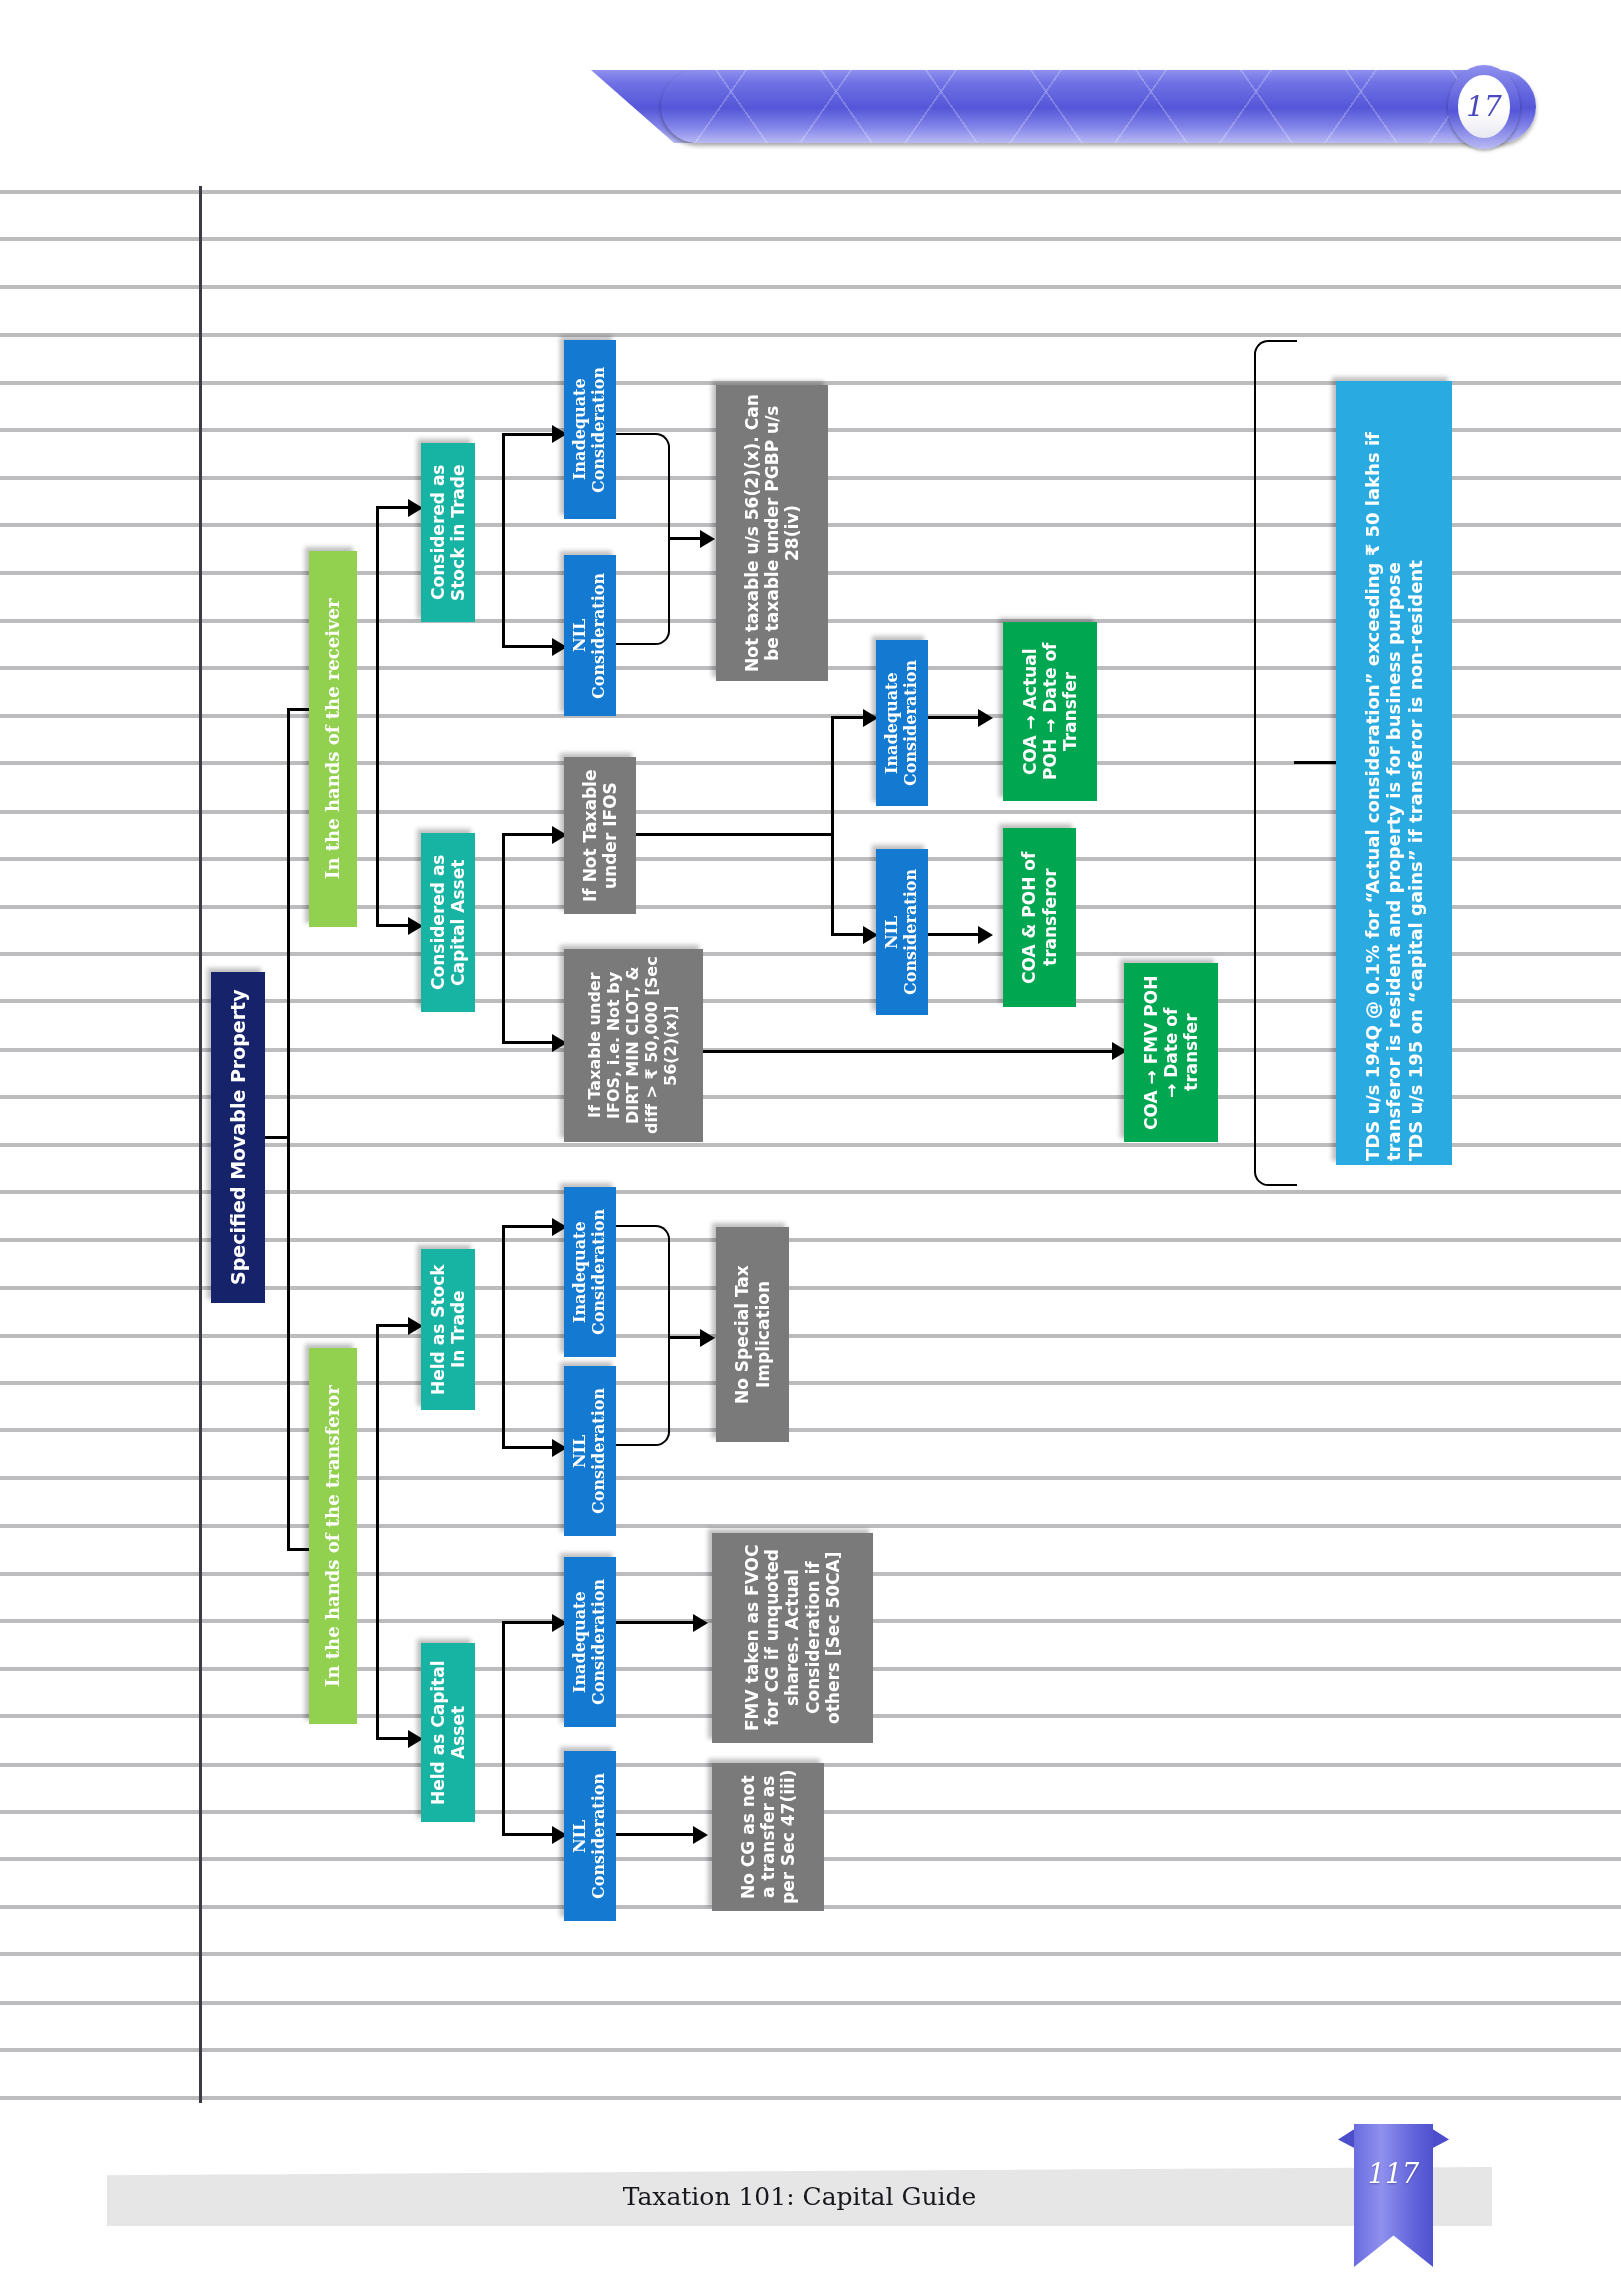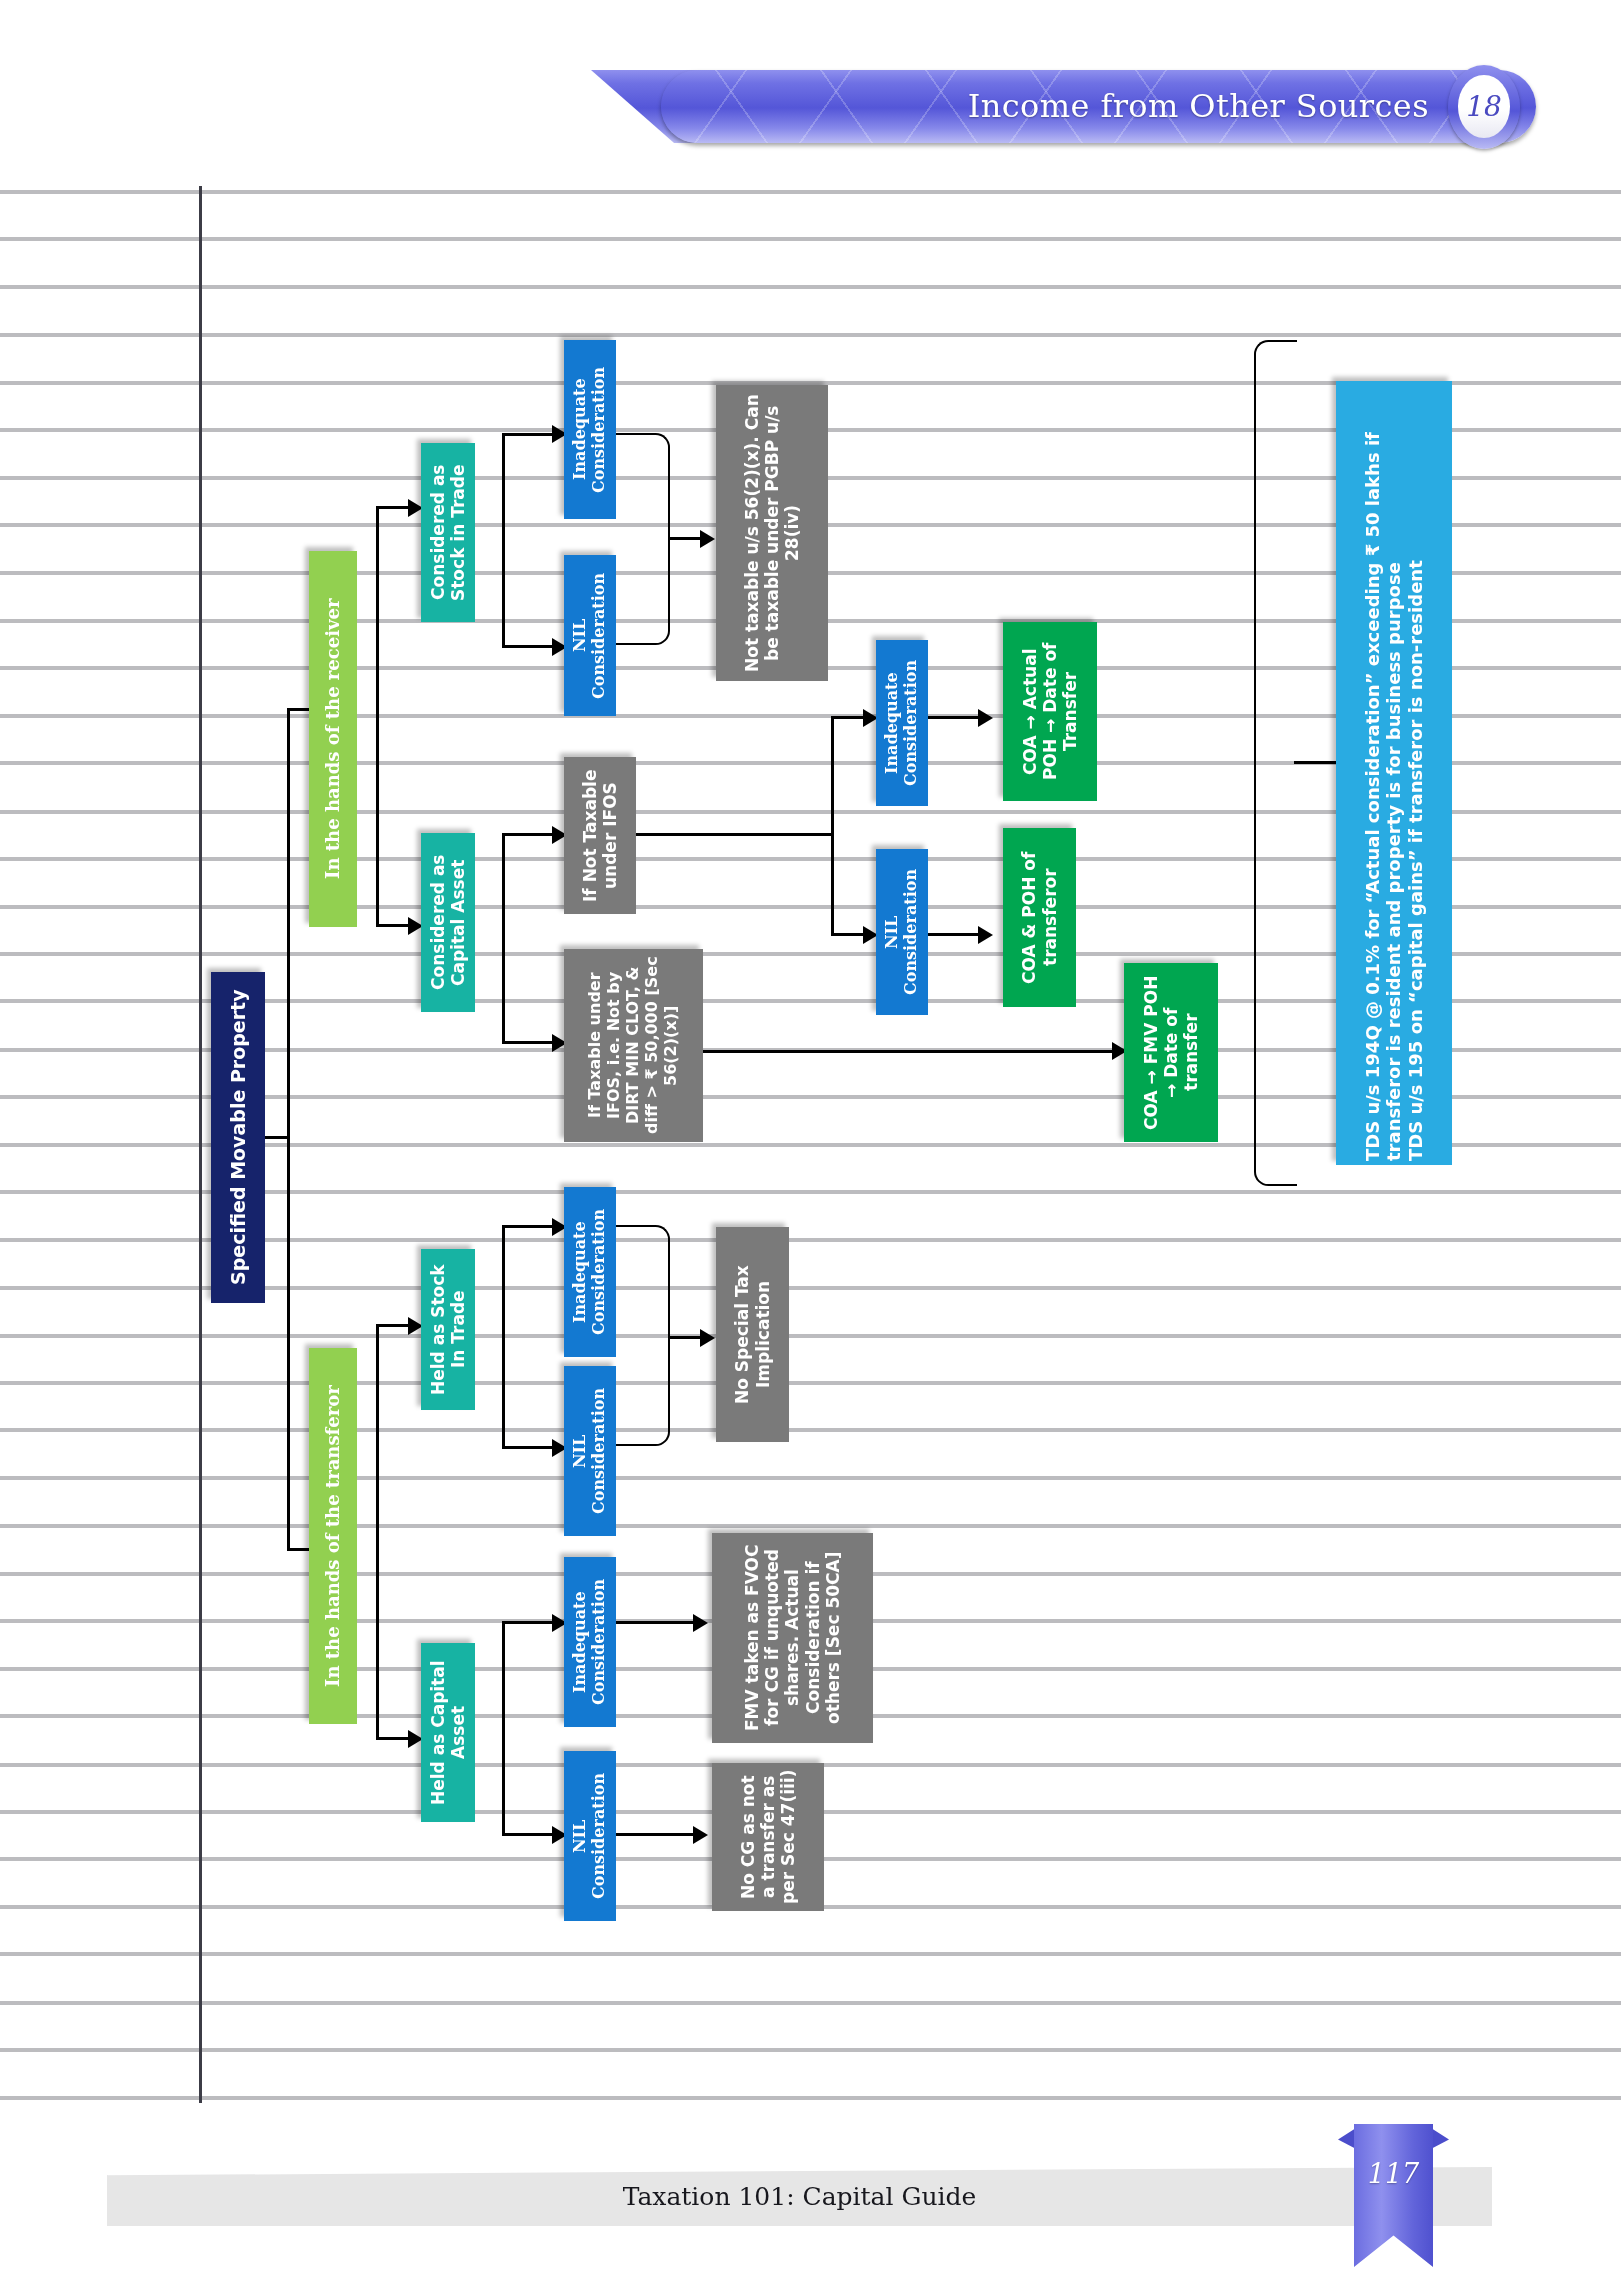--- a/index.html
+++ b/index.html
@@ -185,24 +185,23 @@
     <div class="rule-line" style="top: 1952px;"></div>
     <div class="rule-line" style="top: 2001px;"></div>
     <div class="rule-line" style="top: 2048px;"></div>
     <div class="rule-line" style="top: 2096px;"></div>
   </div>
 <div id="margin-line"></div>
 
 <div id="header-banner">
   <div class="banner-tail"></div>
   <div class="banner-body"></div>
-  <div id="header-title">Income from Other Sources</div>
   <div id="chapter-badge">
     <div class="badge-ring"></div>
-    <div class="badge-inner">18</div>
+    <div class="badge-inner">17</div>
   </div>
 </div>
 
 <div id="flow">
 
   <div class="node n-root" style="left:211px;top:972px;width:54px;height:331px;font-size:19px;">
     <span>Specified Movable Property</span>
   </div>
 
   <div class="conn conn-h" style="left:265px;top:1136px;width:23px;"></div>

